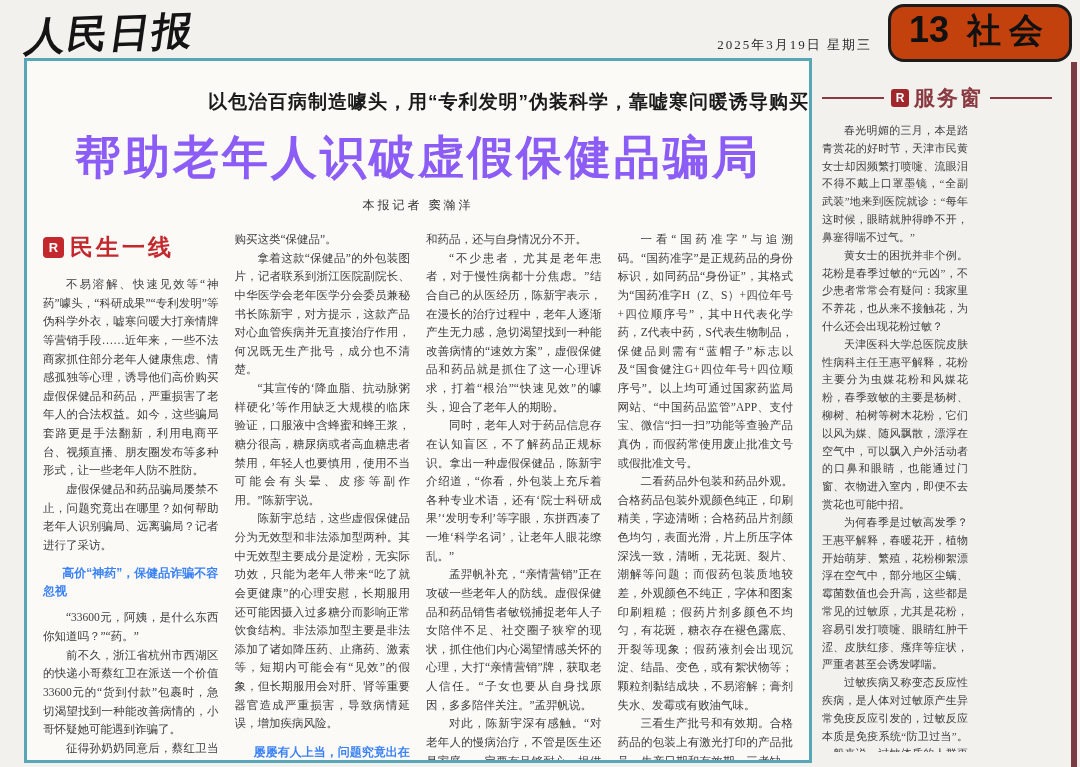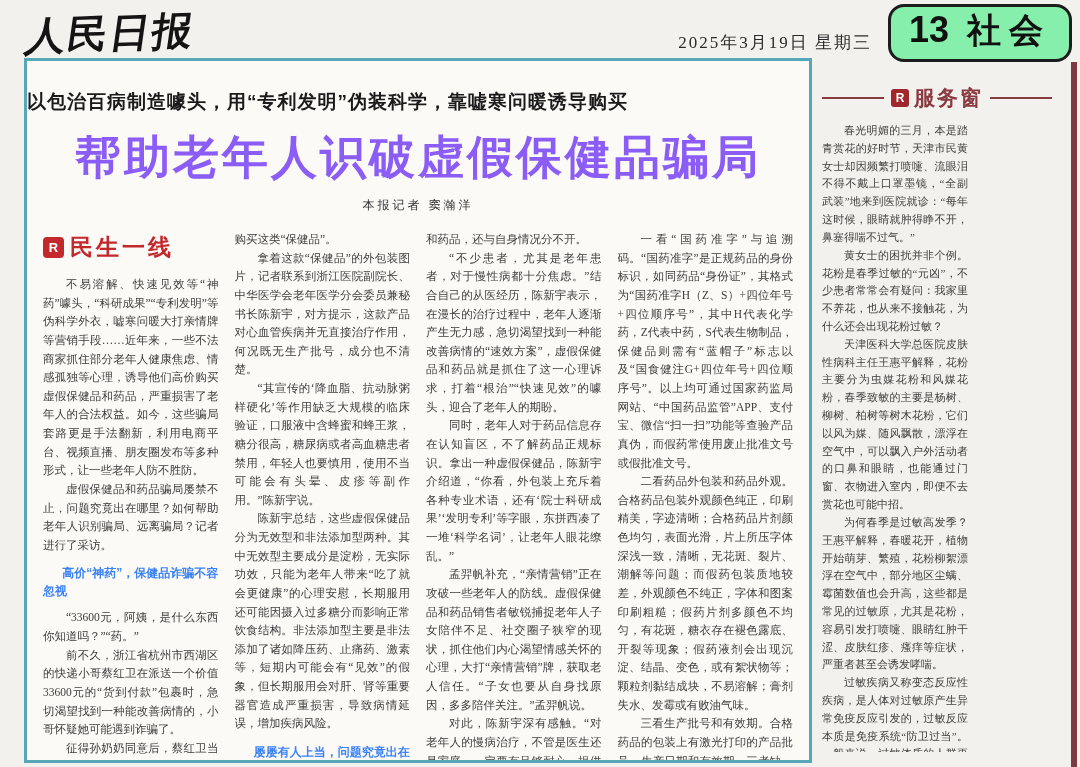--- a/index.html
+++ b/index.html
@@ -12,39 +12,39 @@
   }
   
   .masthead { position:relative; height:58px; }
   .pd-logo {
     position:absolute; left:26px; top:6px;
     font-size:40px; font-weight:bold; font-family:"Liberation Serif", serif;
     color:#141414; transform:skewX(-10deg) rotate(-2deg);
     letter-spacing:2px;
   }
   .mast-right { position:absolute; right:8px; top:4px; display:flex; align-items:flex-end; gap:16px; }
-  .issue-date { font-size:17px; color:#2a2a2a; letter-spacing:2px; padding-bottom:8px; }
+  .issue-date { font-size:13px; color:#2a2a2a; letter-spacing:2px; padding-bottom:8px; }
   .page-tab {
     border:3px solid #1c1c1c; border-radius:16px;
-    background:#86efac; padding:1px 18px 5px 18px;
+    background:#c2410c; padding:1px 18px 5px 18px;
     display:flex; align-items:baseline; gap:18px;
     font-family:"Liberation Sans", sans-serif;
   }
   .page-num { font-size:36px; font-weight:bold; color:#111; }
   .page-section { font-size:34px; font-weight:bold; color:#111; letter-spacing:8px; }
   
   .page-wrap { display:flex; gap:6px; padding:0 10px 0 24px; height:705px; }
   
   .main-box {
     width:788px; flex:none;
     border:3px solid #57a7b8; background:#fbfaf7;
     padding:28px 0 0 0; overflow:hidden;
   }
   .kicker {
-    text-align:left; font-family:"Liberation Sans", sans-serif;
+    text-align:right; font-family:"Liberation Sans", sans-serif;
     font-weight:bold; font-size:19px; color:#1b1b1b; letter-spacing:1px;
   }
   .headline {
     text-align:center; font-family:"Liberation Sans", sans-serif;
     font-weight:900; font-size:46px; color:#8b5cf6;
     letter-spacing:3px; margin:12px 0 8px;
   }
   .byline { text-align:center; font-size:12px; color:#333; letter-spacing:3px; margin-bottom:16px; }
   .article-columns { display:flex; gap:16px; padding:0 16px; height:540px; overflow:hidden; }
   .col { flex:1; overflow:hidden; }

